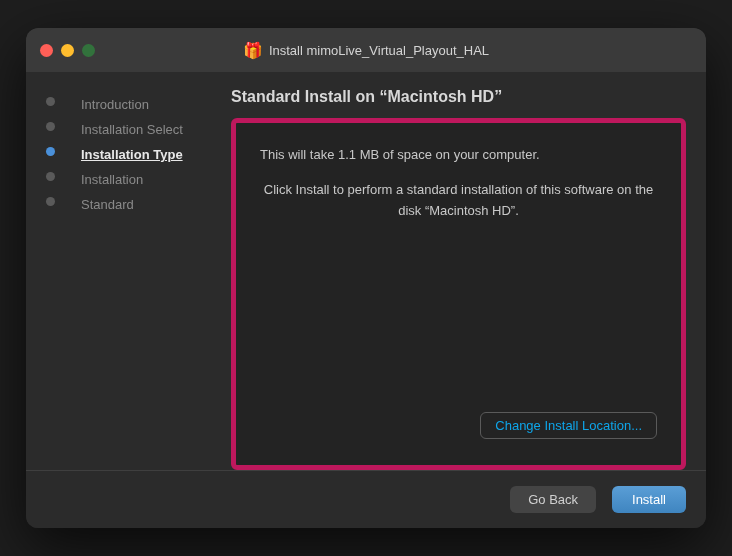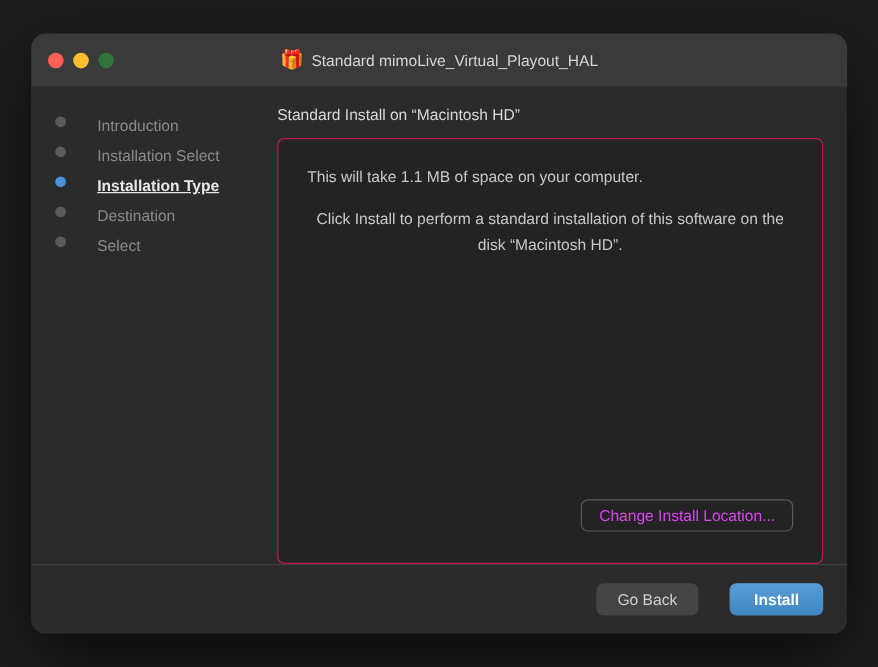--- a/index.html
+++ b/index.html
@@ -115,30 +115,30 @@
 
     
     .main {
       flex: 1;
       display: flex;
       flex-direction: column;
       padding: 16px 20px 0 20px;
     }
 
     .main-title {
-      font-size: 13px;
-      font-weight: 400;
+      font-size: 16px;
+      font-weight: 700;
       color: #d8d8d8;
       margin-bottom: 12px;
     }
 
     .content-box {
       flex: 1;
       background: #232323;
-      border: 1px solid #be185d;
+      border: 5px solid #be185d;
       border-radius: 6px;
       padding: 22px 24px;
       display: flex;
       flex-direction: column;
       justify-content: space-between;
     }
 
     .content-text {
       color: #c8c8c8;
       font-size: 13px;
@@ -157,99 +157,99 @@
     .change-btn-row {
       display: flex;
       justify-content: flex-end;
       padding-bottom: 4px;
     }
 
     .change-btn {
       background: transparent;
       border: 1.5px solid #5a5a5a;
       border-radius: 6px;
-      color: #d946ef;
+      color: #0ea5e9;
       font-size: 13px;
       padding: 5px 14px;
       cursor: pointer;
     }
 
     
     .bottom-bar {
       height: 58px;
       background: #2b2b2b;
       border-top: 1px solid #3f3f3f;
       display: flex;
       align-items: center;
       justify-content: flex-end;
       padding: 16px 20px;
-      gap: 26px;
+      gap: 16px;
       flex-shrink: 0;
     }
 
     .btn-secondary {
       background: #444;
       border: none;
       border-radius: 6px;
       color: #d0d0d0;
       font-size: 13px;
       padding: 6px 18px;
       cursor: pointer;
     }
 
     .btn-primary {
       background: linear-gradient(180deg, #5a9ed6 0%, #3f85c0 100%);
       border: none;
       border-radius: 6px;
       color: #fff;
       font-size: 13px;
-      font-weight: 700;
+      font-weight: 400;
       padding: 6px 20px;
       cursor: pointer;
     }
   </style>
 </head>
 <body>
 
 <div class="window">
 
   <div class="title-bar">
     <div class="traffic-lights">
       <div class="traffic-light tl-close"></div>
       <div class="traffic-light tl-minimize"></div>
       <div class="traffic-light tl-maximize"></div>
     </div>
     <div class="title-bar-title">
       <span class="title-icon">🎁</span>
-      <span>Standard mimoLive_Virtual_Playout_HAL</span>
+      <span>Install mimoLive_Virtual_Playout_HAL</span>
     </div>
   </div>
 
   <div class="content">
 
     <div class="sidebar">
       <div class="sidebar-item">
         <div class="sidebar-dot dot-inactive"></div>
         <span class="sidebar-label">Introduction</span>
       </div>
       <div class="sidebar-item">
         <div class="sidebar-dot dot-inactive"></div>
         <span class="sidebar-label">Installation Select</span>
       </div>
       <div class="sidebar-item">
         <div class="sidebar-dot dot-active"></div>
         <span class="sidebar-label active">Installation Type</span>
       </div>
       <div class="sidebar-item">
         <div class="sidebar-dot dot-inactive"></div>
-        <span class="sidebar-label">Destination</span>
-      </div>
-      <div class="sidebar-item">
-        <div class="sidebar-dot dot-inactive"></div>
-        <span class="sidebar-label">Select</span>
+        <span class="sidebar-label">Installation</span>
+      </div>
+      <div class="sidebar-item">
+        <div class="sidebar-dot dot-inactive"></div>
+        <span class="sidebar-label">Standard</span>
       </div>
     </div>
 
     <div class="main">
       <div class="main-title">Standard Install on “Macintosh HD”</div>
       <div class="content-box">
         <div class="content-text">
           <p>This will take 1.1 MB of space on your computer.</p>
           <p>Click Install to perform a standard installation of this software on the disk “Macintosh HD”.</p>
         </div>

